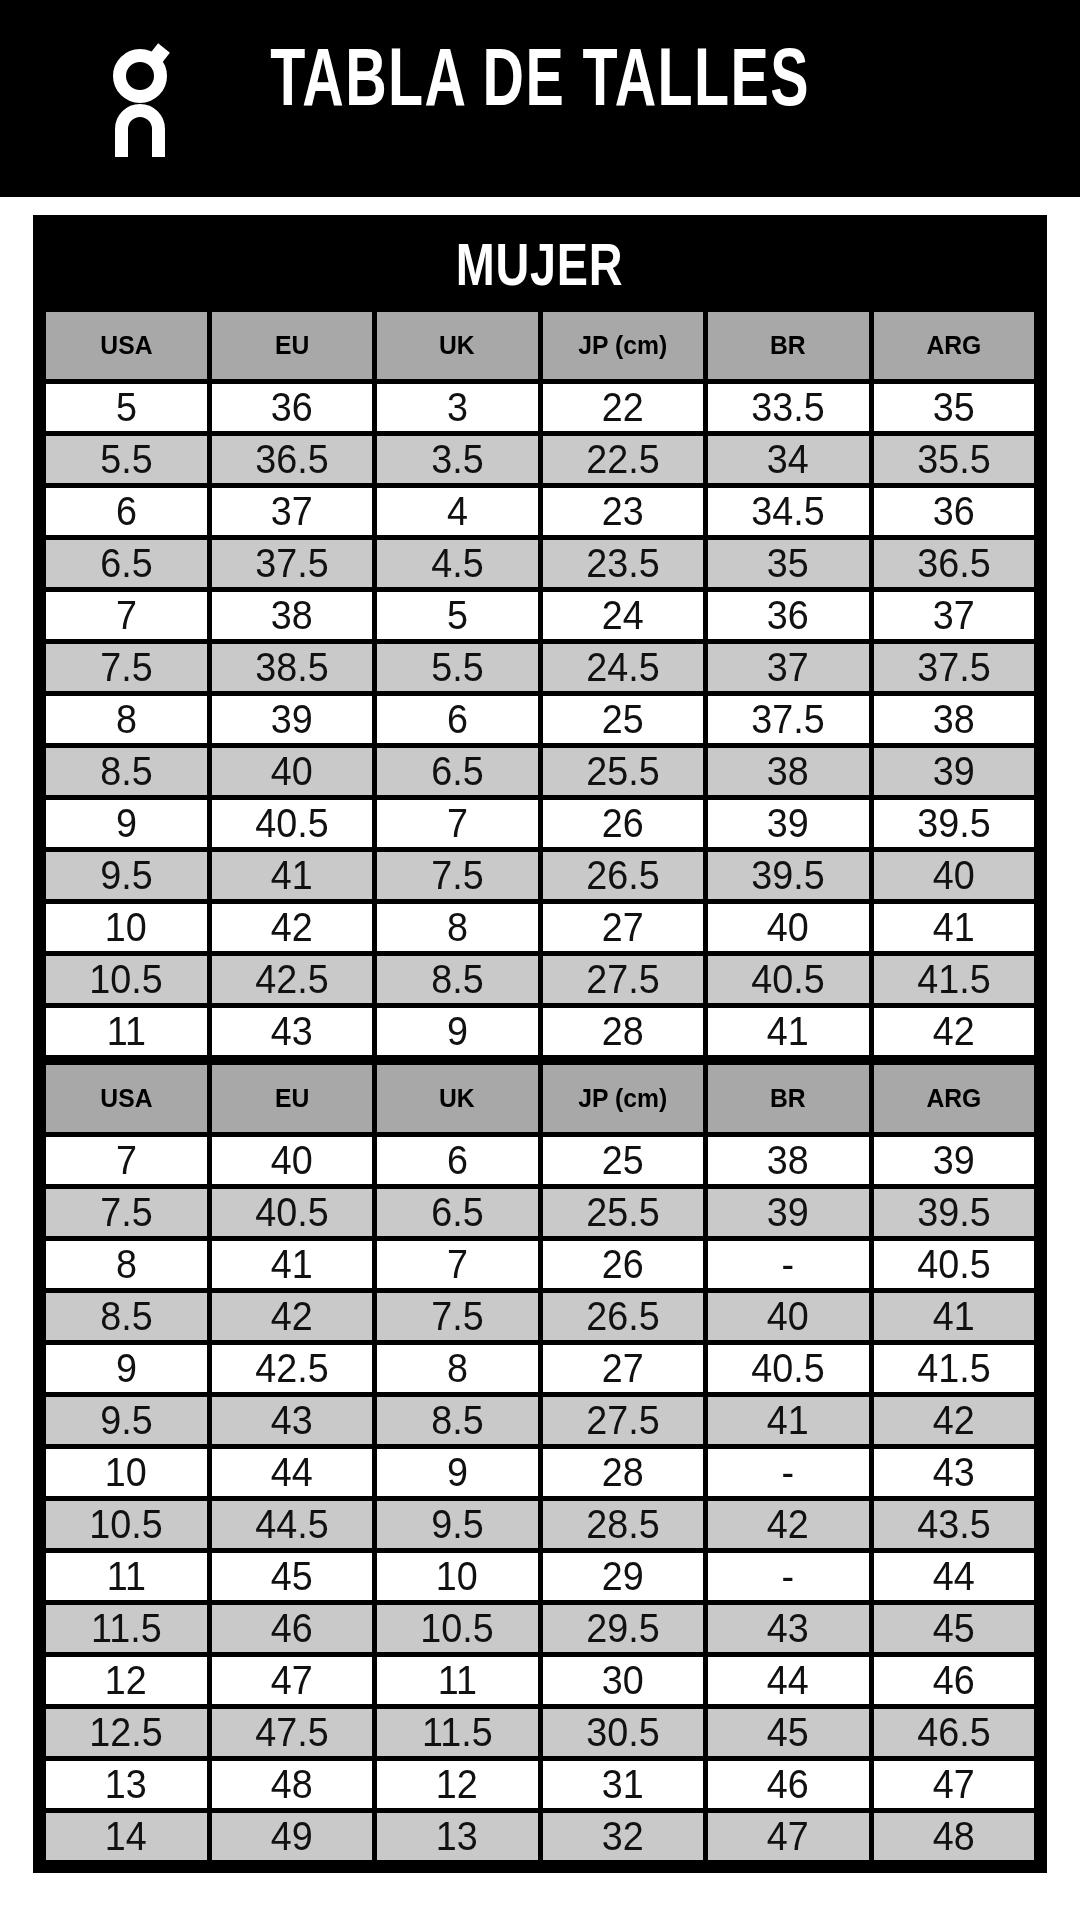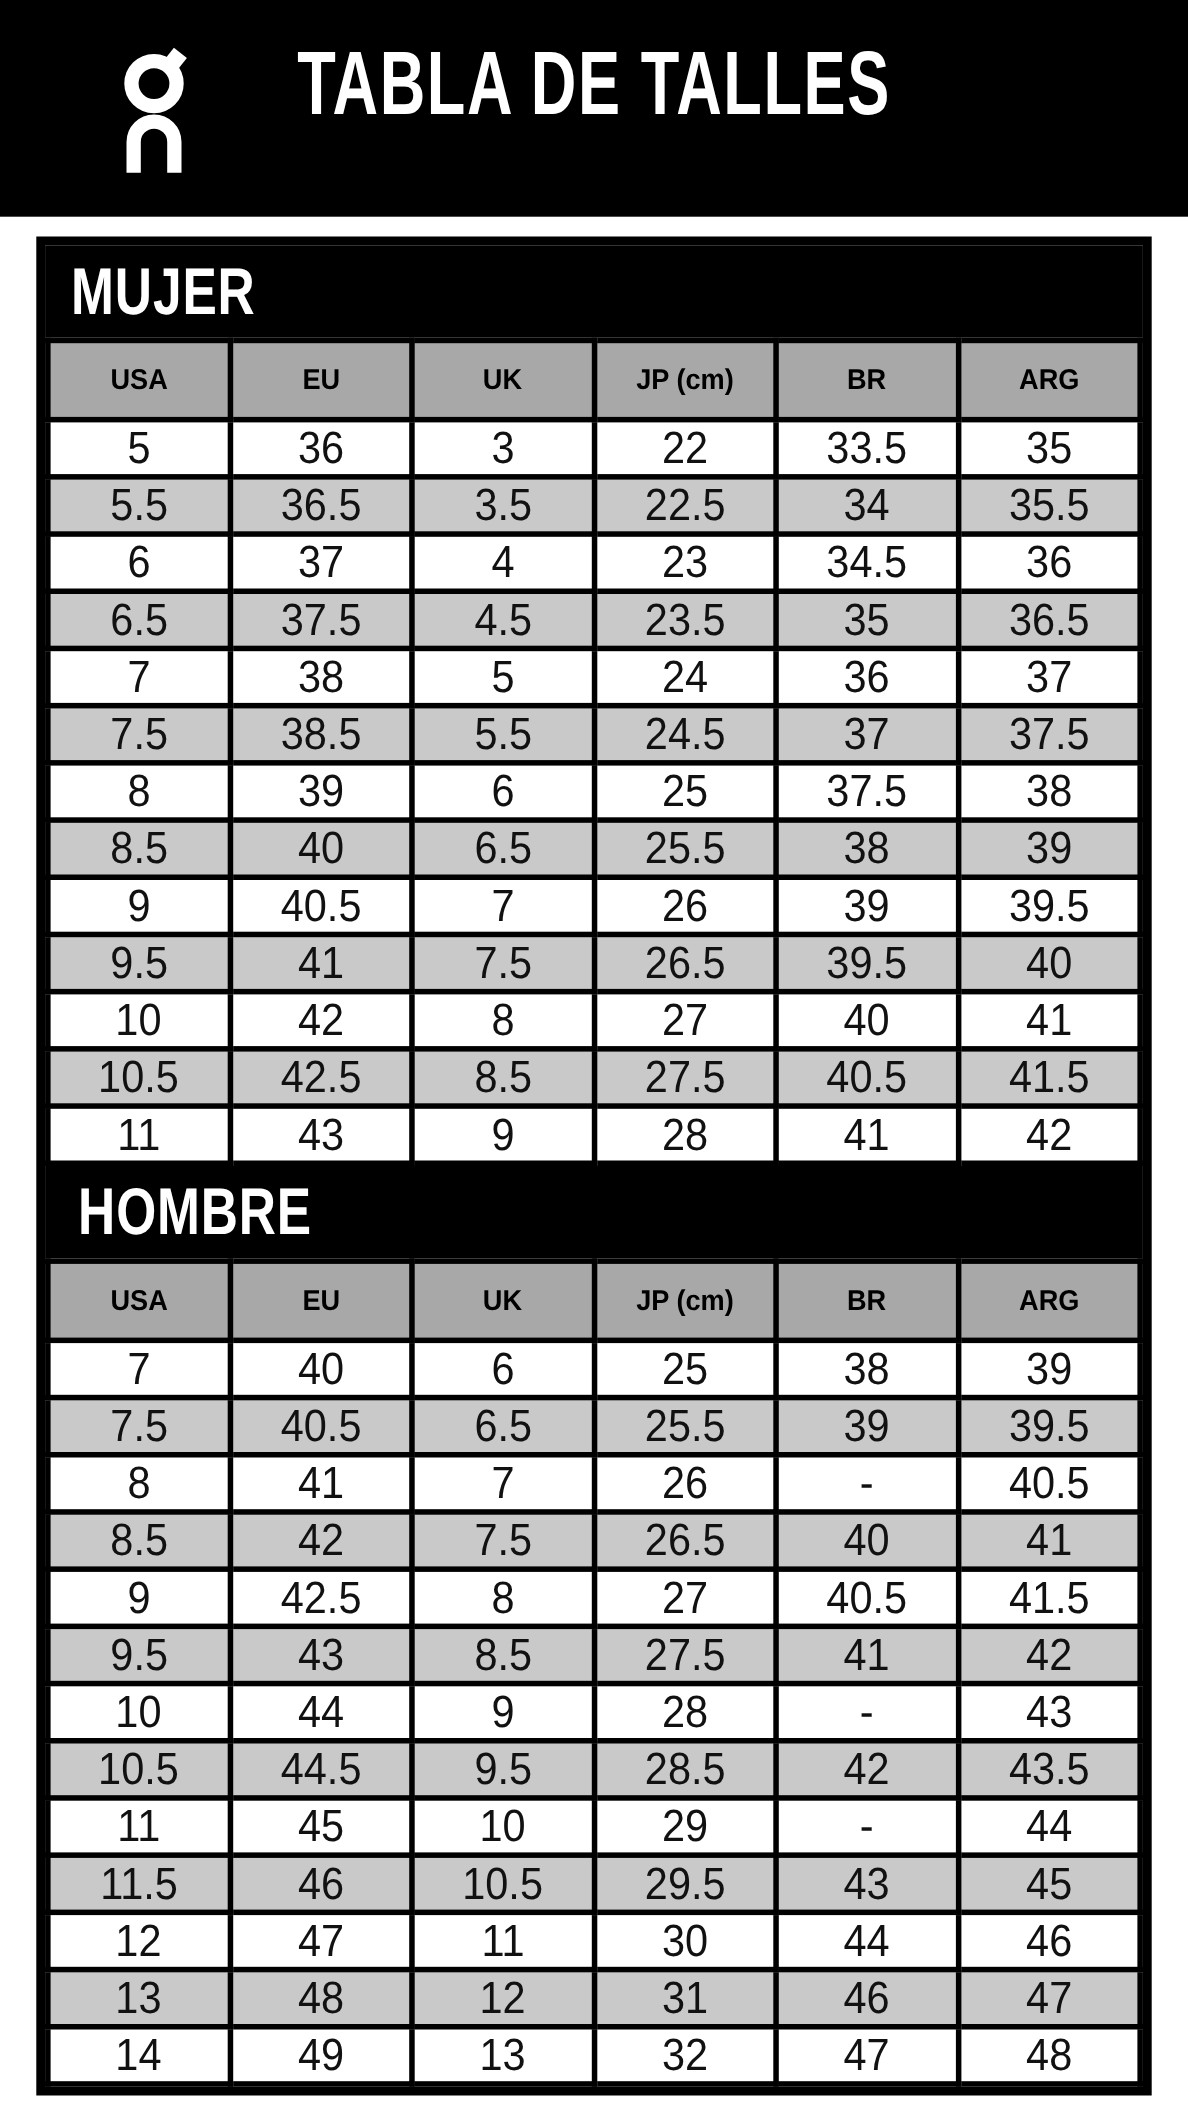--- a/index.html
+++ b/index.html
@@ -54,21 +54,21 @@
     width:1014px;
     margin:0 auto;
     border:8px solid var(--grid-border);
     background:#ffffff;
   }
   .section-band{
     height:84px;
     background:var(--band-bg);
     display:flex;
     align-items:center;
-    justify-content:flex-start;
+    justify-content:center;
   }
   .section-band .section-label{
     color:var(--band-text);
     font-size:60px;
     font-weight:700;
     line-height:1;
     letter-spacing:1px;
     transform:scaleX(0.78);
     white-space:nowrap;
   }
@@ -241,23 +241,20 @@
         <tr>
           <td><span class="num">11</span></td>
           <td><span class="num">43</span></td>
           <td><span class="num">9</span></td>
           <td><span class="num">28</span></td>
           <td><span class="num">41</span></td>
           <td><span class="num">42</span></td>
         </tr>
       </tbody>
     </table>
-    <div class="section-band">
-      <span class="section-label">HOMBRE</span>
-    </div>
     <table class="size-table">
       <thead>
         <tr>
           <th><span class="hdr">USA</span></th>
           <th><span class="hdr">EU</span></th>
           <th><span class="hdr">UK</span></th>
           <th><span class="hdr">JP (cm)</span></th>
           <th><span class="hdr">BR</span></th>
           <th><span class="hdr">ARG</span></th>
         </tr>
@@ -345,20 +342,28 @@
         </tr>
         <tr>
           <td><span class="num">12</span></td>
           <td><span class="num">47</span></td>
           <td><span class="num">11</span></td>
           <td><span class="num">30</span></td>
           <td><span class="num">44</span></td>
           <td><span class="num">46</span></td>
         </tr>
         <tr>
+          <td><span class="num">12.5</span></td>
+          <td><span class="num">47.5</span></td>
+          <td><span class="num">11.5</span></td>
+          <td><span class="num">30.5</span></td>
+          <td><span class="num">45</span></td>
+          <td><span class="num">46.5</span></td>
+        </tr>
+        <tr>
           <td><span class="num">13</span></td>
           <td><span class="num">48</span></td>
           <td><span class="num">12</span></td>
           <td><span class="num">31</span></td>
           <td><span class="num">46</span></td>
           <td><span class="num">47</span></td>
         </tr>
         <tr>
           <td><span class="num">14</span></td>
           <td><span class="num">49</span></td>

